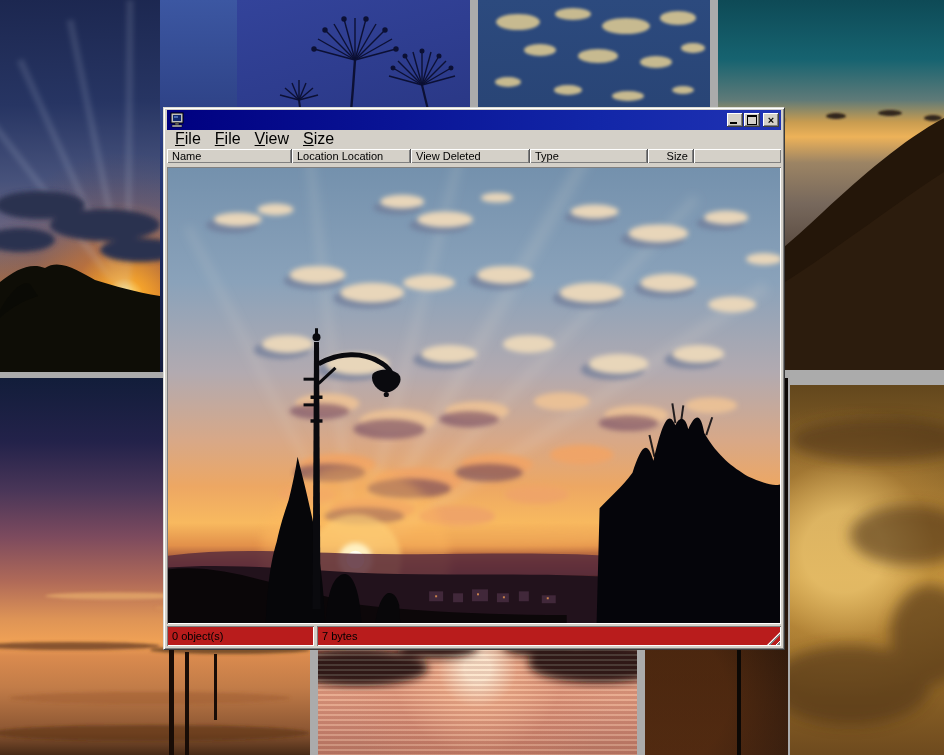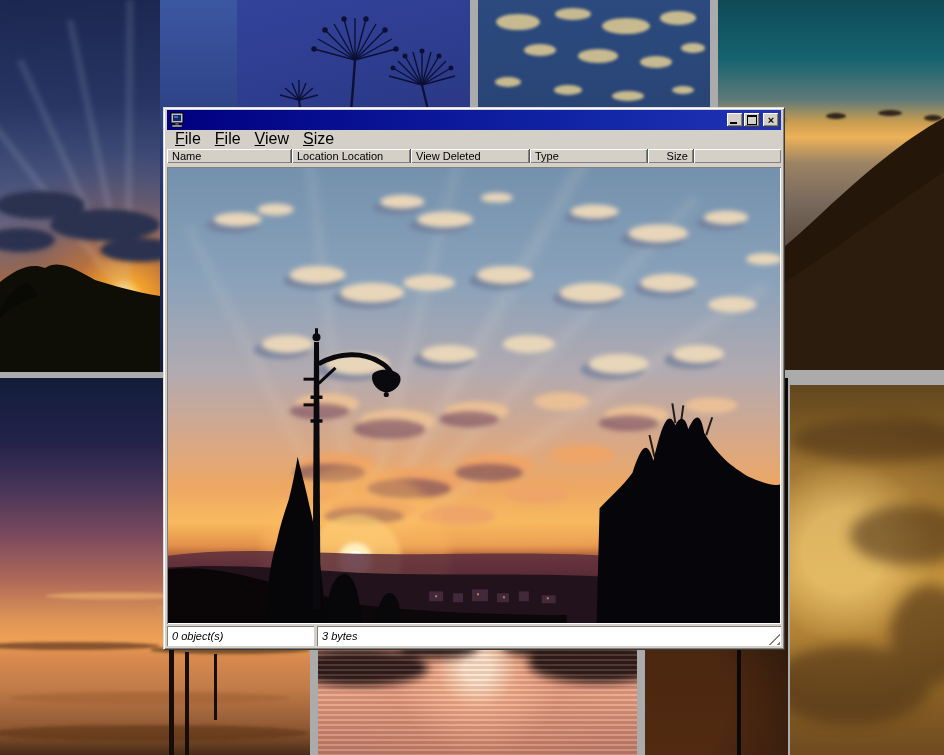--- a/index.html
+++ b/index.html
@@ -72,23 +72,23 @@
   .hcell.right{justify-content:flex-end;}
   .hcell.fill{flex:1;border-right:none;}
 
   #listview{flex:1;position:relative;background:#000;
     box-shadow:inset 1px 1px 0 #808080, inset -1px -1px 0 #ffffff;
     padding:1px;overflow:hidden;}
   #photo{position:absolute;left:1px;top:1px;right:1px;bottom:1px;}
   #photo svg{display:block;width:100%;height:100%;}
 
   #statusbar{height:20px;flex:0 0 20px;margin-top:2px;display:flex;position:relative;}
-  .spanel{box-sizing:border-box;height:20px;background:#ffffff;font-size:11px;color:#000;
+  .spanel{box-sizing:border-box;height:20px;background:#b91c1c;font-size:11px;color:#000;
     display:flex;align-items:center;padding:0 5px;
-    box-shadow:inset 1px 1px 0 #808080, inset -1px -1px 0 #ffffff;font-style:italic;}
+    box-shadow:inset 1px 1px 0 #808080, inset -1px -1px 0 #ffffff;}
   #spanel-objects{width:147px;margin-right:3px;}
   #spanel-bytes{flex:1;}
   #resize-grip{position:absolute;right:1px;bottom:1px;width:13px;height:13px;
     background:repeating-linear-gradient(135deg,rgba(0,0,0,0) 0 3px,#ffffff 3px 4px,#808080 4px 6px);
     clip-path:polygon(100% 0,100% 100%,0 100%);}
 </style>
 </head>
 <body>
 
 <div id="desktop">
@@ -474,18 +474,18 @@
           <path d="M151,198 C172,186 196,186 212,196 C220,200 224,206 226,212" fill="none" stroke="#0a0a0e" stroke-width="5"></path>
           <path d="M205,209 C209,202 229,202 233,211 C235,218 228,226 219,227 C210,226 203,217 205,209 Z" fill="#0a0a0e"></path>
           <circle cx="219" cy="229" r="2.6" fill="#0a0a0e"></circle>
           <line x1="151" y1="218" x2="168" y2="202" stroke="#0a0a0e" stroke-width="3"></line>
         </svg>
       </div>
     </div>
 
     <div id="statusbar">
       <div class="spanel" id="spanel-objects">0 object(s)</div>
-      <div class="spanel" id="spanel-bytes">3 bytes</div>
+      <div class="spanel" id="spanel-bytes">7 bytes</div>
       <div id="resize-grip"></div>
     </div>
 
   </div>
 </div>
 
 </body></html>

